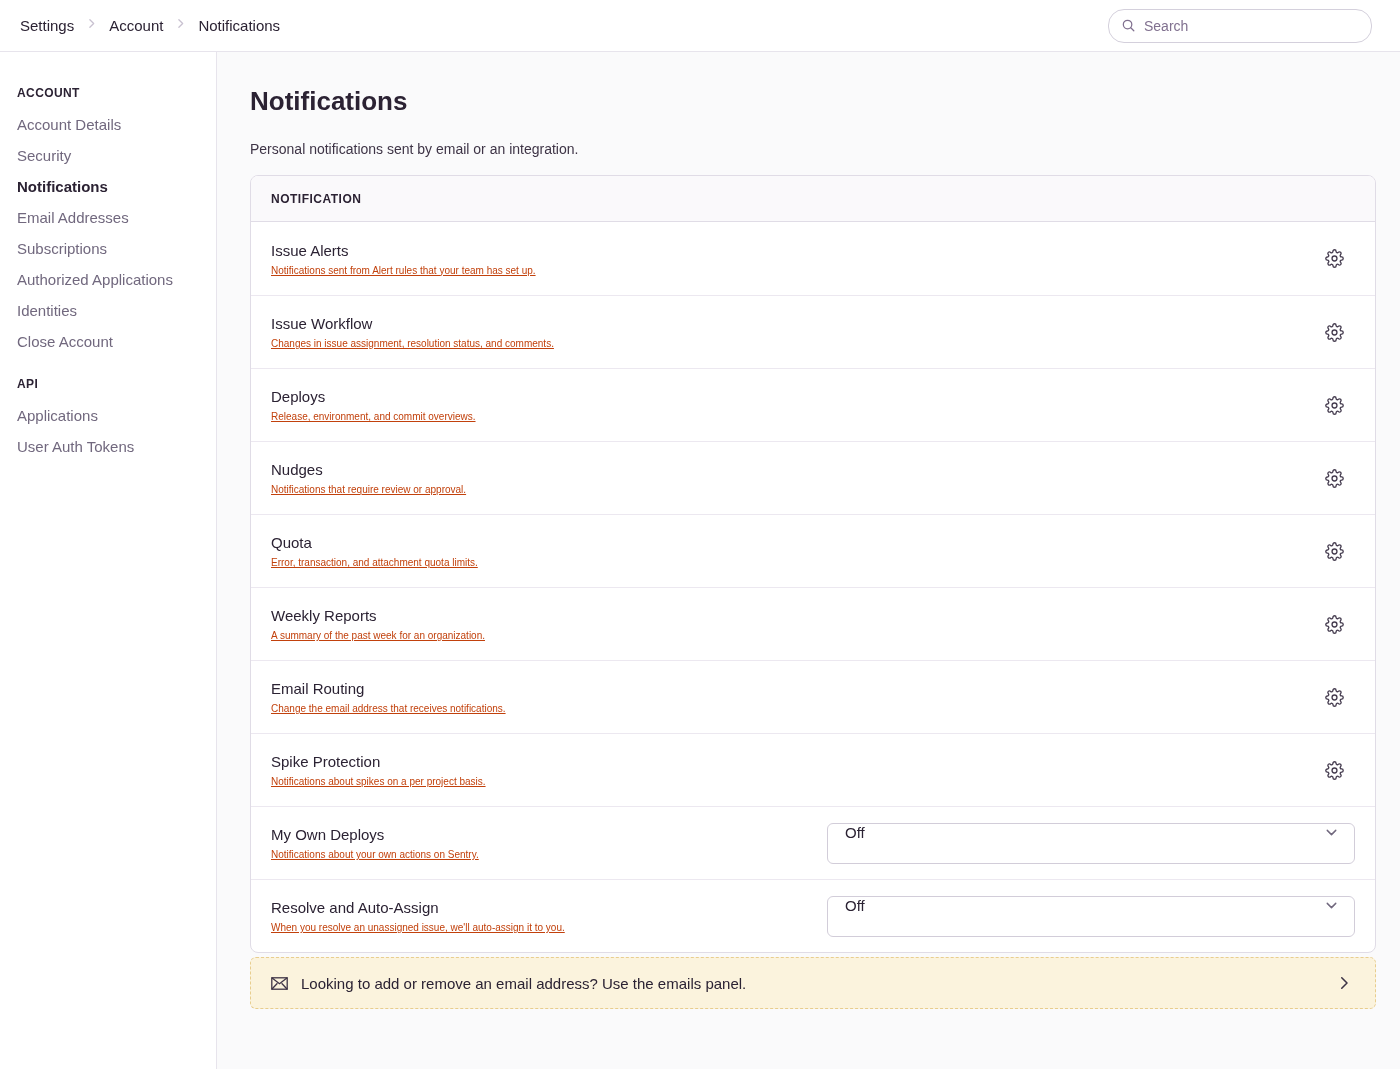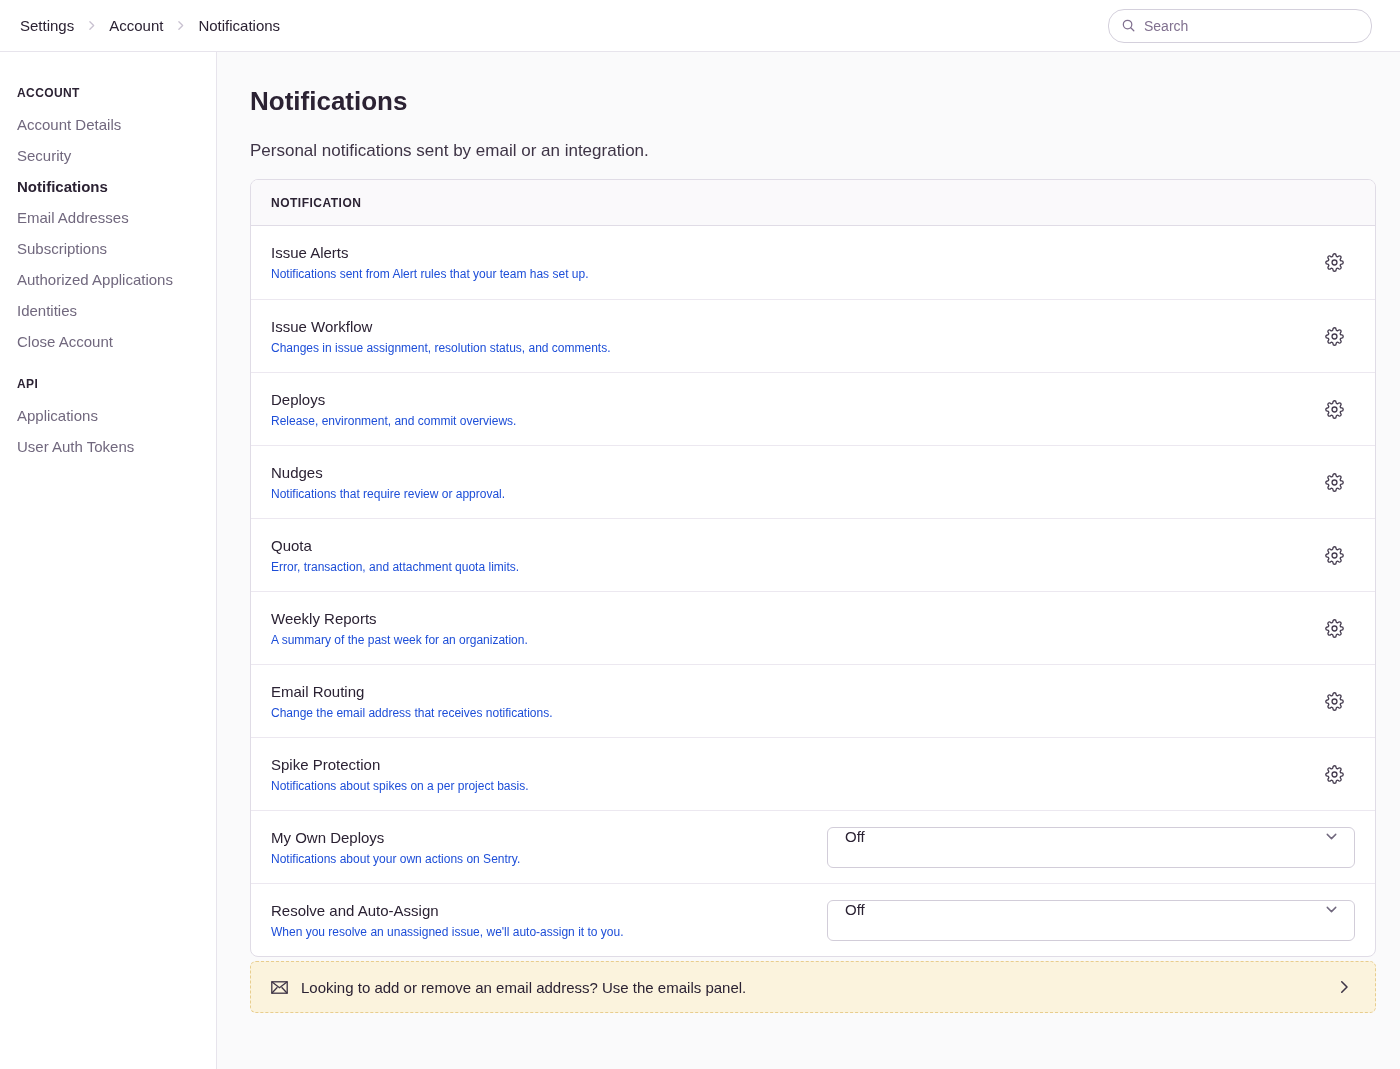--- a/index.html
+++ b/index.html
@@ -14,21 +14,21 @@
   
   .topbar {
     height: 52px;
     background: #ffffff;
     border-bottom: 1px solid #e7e4ec;
     display: flex;
     align-items: center;
     justify-content: space-between;
     padding: 0 28px 0 20px;
   }
-  .breadcrumb { display: flex; align-items: center; gap: 11px; font-size: 15px; color: #2b2233; }
+  .breadcrumb { display: flex; align-items: flex-start; gap: 11px; font-size: 15px; color: #2b2233; }
   .crumb { cursor: pointer; }
   .crumb-sep { color: #c9c2d1; display: flex; align-items: center; }
   .search-box {
     width: 264px; height: 31px;
     border: 1px solid #d4d0dc;
     border-radius: 16px;
     background: #ffffff;
     display: flex; align-items: center;
     padding: 16px 12px;
     color: #80708f;
@@ -59,21 +59,21 @@
   }
   .sb-item {
     font-size: 15px; color: #71687e; margin-bottom: 13px;
     line-height: 18px; cursor: pointer;
   }
   .sb-item.active { color: #2b2233; font-weight: bold; }
 
   
   .main { flex: 1; padding: 34px 24px 0 33px; }
   .page-title { font-size: 26px; font-weight: bold; color: #2b2233; }
-  .page-desc { font-size: 17px; color: #3e3446; margin-top: 24px; }
+  .page-desc { font-size: 14px; color: #3e3446; margin-top: 24px; }
 
   
   .panel {
     margin-top: 18px;
     background: #ffffff;
     border: 1px solid #e0dce6;
     border-radius: 8px;
     overflow: hidden;
   }
   .panel-header {
@@ -86,21 +86,21 @@
     color: #2b2233;
   }
   .row {
     min-height: 73px;
     display: flex; align-items: center;
     padding: 14px 20px;
   }
   .row + .row { border-top: 1px solid #ece8f0; }
   .row-text { flex: 1; padding-right: 20px; }
   .row-title { font-size: 15px; color: #2b2233; margin-bottom: 6px; }
-  .row-desc { font-size: 12px; color: #1d4ed8; }
+  .row-desc { font-size: 10px; color: #c2410c; text-decoration: underline; }
   .gear-btn {
     background: none; border: none; cursor: pointer;
     color: #453c4f; display: flex; align-items: center;
     padding: 2px; margin-right: 9px;
   }
   .select-control {
     width: 528px; height: 41px;
     border: 1px solid #d2cdd9;
     border-radius: 6px;
     background: #ffffff;

